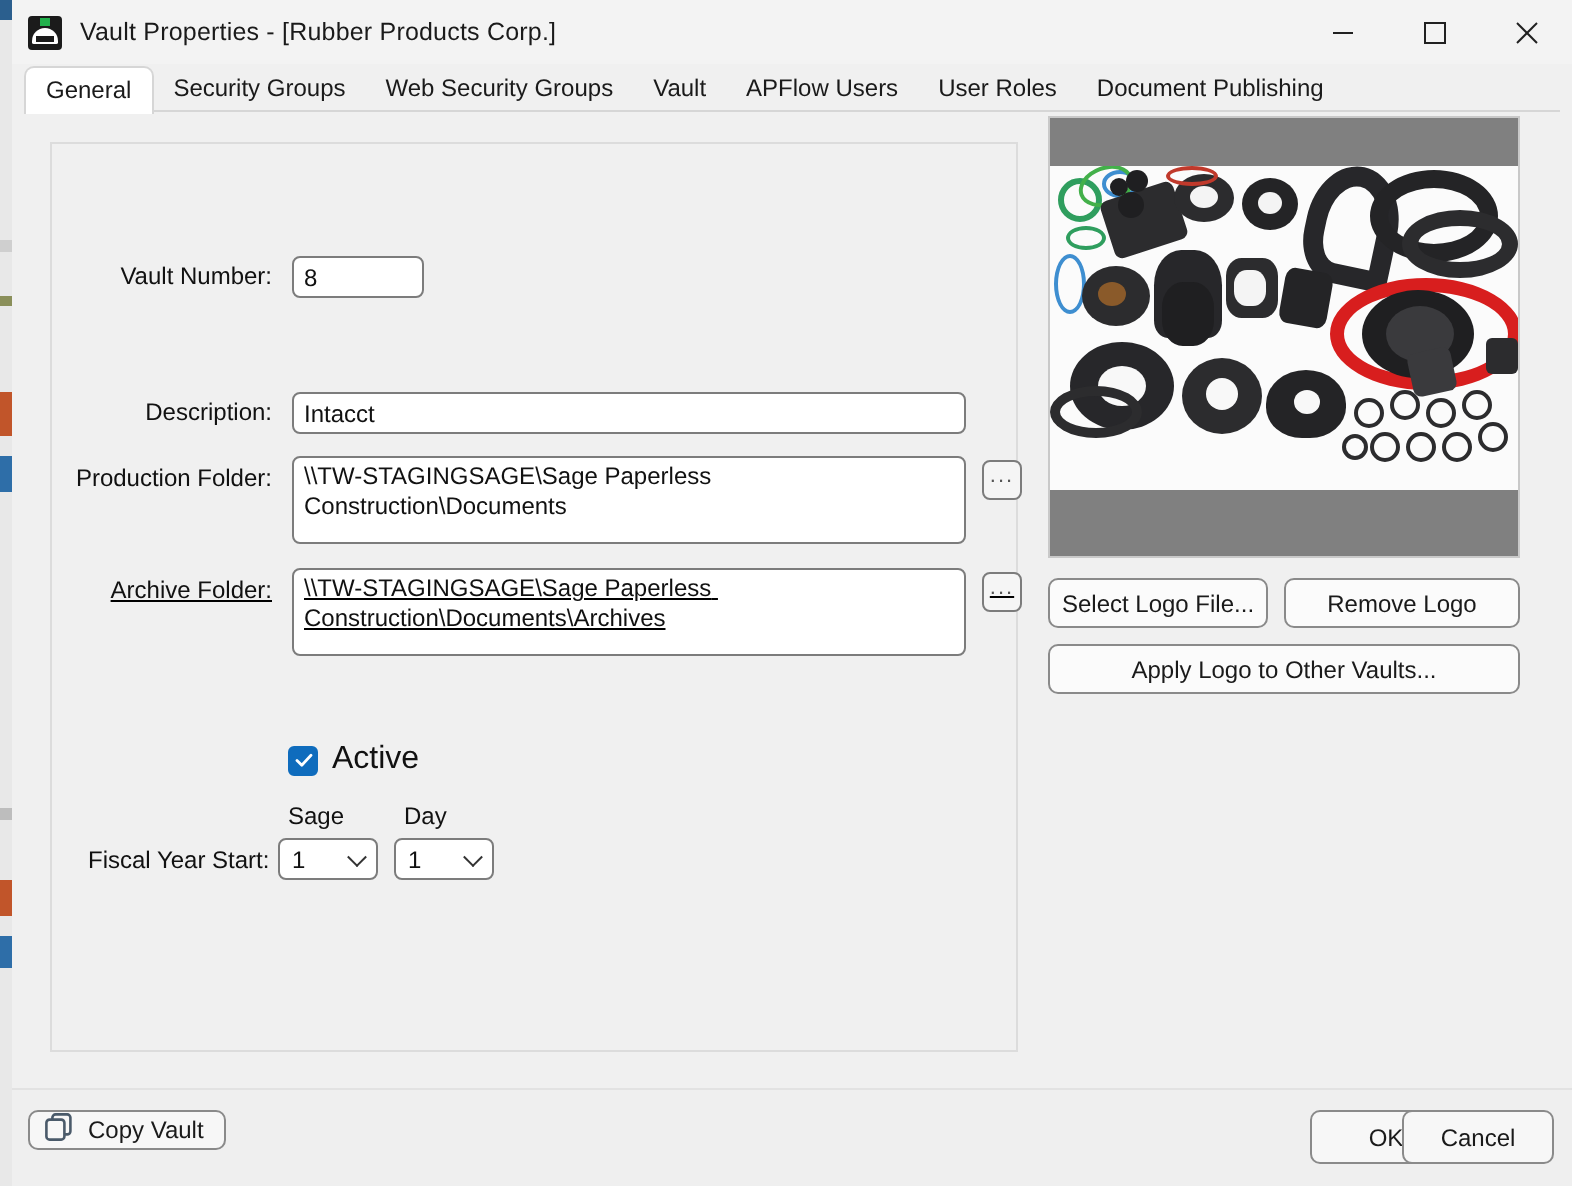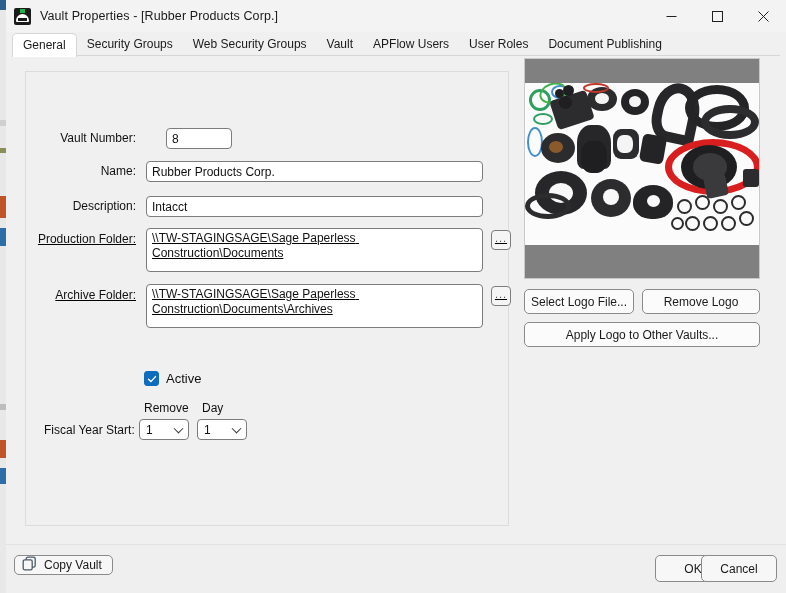--- a/index.html
+++ b/index.html
@@ -125,21 +125,21 @@
   }
 
   
   #active-row { position: absolute; left: 138px; top: 315px; display: flex; align-items: center; }
   .checkbox {
     width: 15px; height: 15px; border-radius: 3px;
     background: #0f6cbd; border: 1px solid #0f6cbd;
     display: flex; align-items: center; justify-content: center;
     margin-right: 7px;
   }
-  #active-label { font-size: 13px; color: #111; }
+  #active-label { font-size: 16px; color: #111; }
 
   
   #fy-label { position: absolute; left: 38px; top: 367px; font-size: 12px; color: #111; }
   .col-head { position: absolute; font-size: 12px; color: #111; }
   .combo {
     position: absolute;
     width: 50px; height: 21px;
     border: 1px solid #7c7c7c; border-radius: 4px;
     background: #ffffff;
     display: flex; align-items: center;
@@ -249,36 +249,32 @@
     <div class="tab">Vault</div>
     <div class="tab">APFlow Users</div>
     <div class="tab">User Roles</div>
     <div class="tab">Document Publishing</div>
   </div>
 
   <div id="body">
 
     <div id="group-panel"></div>
 
-    <div class="frow" style="left:25px; top:72px; width:220px;gap:20px;">
+    <div class="frow" style="left:25px; top:72px; width:220px;">
       <div class="flabel" style="width:105px; padding-top:3px;">Vault Number:</div>
       <input class="finput" style="width: 66px; height: 21px; margin-left: 10px;" value="8">
     </div>
 
-    <div class="frow" style="left:25px; top:105px;">
-      <div class="flabel" style="width:105px; padding-top:3px;">Name:</div>
-      <input class="finput" style="width: 337px; height: 21px; margin-left: 10px;" value="Rubber Products Corp.">
-    </div>
 
     <div class="frow" style="left:25px; top:140px;">
       <div class="flabel" style="width:105px; padding-top:3px;">Description:</div>
       <input class="finput" style="width: 337px; height: 21px; margin-left: 10px;" value="Intacct">
     </div>
 
-    <div class="frow" style="left:8px; top:172px;text-decoration:underline;">
+    <div class="frow" style="left:8px; top:172px;">
       <div class="flabel" style="width:122px; padding-top:4px;">Production Folder:</div>
       <textarea class="finput" style="width: 337px; height: 44px; margin-left: 10px;">\\TW-STAGINGSAGE\Sage Paperless Construction\Documents</textarea>
       <div class="browse-btn" style="margin-left:8px; margin-top:2px;">...</div>
     </div>
 
     <div class="frow" style="left:8px; top:228px;text-decoration:underline;">
       <div class="flabel" style="width:122px; padding-top:4px;">Archive Folder:</div>
       <textarea class="finput" style="width: 337px; height: 44px; margin-left: 10px;">\\TW-STAGINGSAGE\Sage Paperless Construction\Documents\Archives</textarea>
       <div class="browse-btn" style="margin-left:8px; margin-top:2px;">...</div>
     </div>
@@ -286,21 +282,21 @@
     <div id="active-row">
       <div class="checkbox">
         <svg width="10" height="10" viewBox="0 0 10 10">
             <polyline points="1.5,5.2 3.9,7.6 8.5,2.6" fill="none" stroke="#ffffff" stroke-width="1.4" stroke-linecap="round" stroke-linejoin="round"></polyline>
           </svg>
       </div>
       <span id="active-label">Active</span>
     </div>
 
     <div id="fy-label">Fiscal Year Start:</div>
-    <div class="col-head" style="left:138px; top:345px;">Remove</div>
+    <div class="col-head" style="left:138px; top:345px;">Sage</div>
     <div class="col-head" style="left:196px; top:345px;">Day</div>
     <div class="combo" style="left:133px; top:363px;">
       <span>1</span>
       <span class="chev"></span>
     </div>
     <div class="combo" style="left:191px; top:363px;">
       <span>1</span>
       <span class="chev"></span>
     </div>
 

